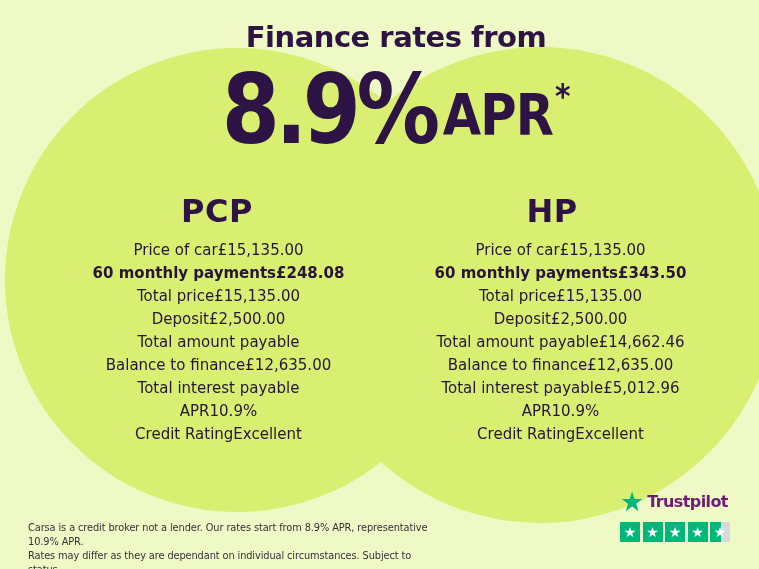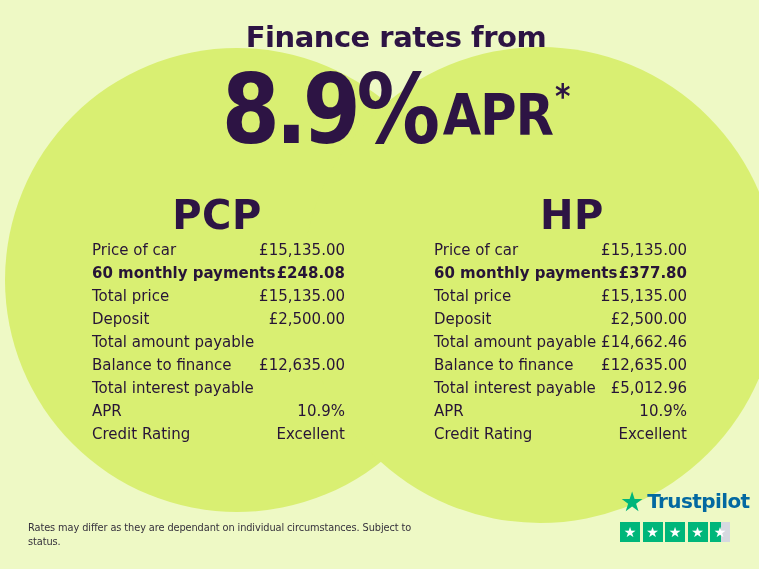--- a/index.html
+++ b/index.html
@@ -22,42 +22,42 @@
     display:flex;justify-content:center;align-items:center;
     color:var(--headline,#2d1444);
     transform:scaleX(0.87);transform-origin:50% 50%;
   }
   .rate-big{font-size:96px;font-weight:700;letter-spacing:-5px;line-height:1;}
   .rate-unit{font-size:57px;font-weight:700;letter-spacing:-1px;line-height:1;margin-left:8px;margin-top:10px;}
   .rate-asterisk{font-size:34px;font-weight:700;line-height:1;margin-top:-28px;margin-left:2px;}
 
   .col-heading{
     position:absolute;top:192px;width:254px;text-align:center;
-    font-size:40px;font-weight:700;letter-spacing:0.5px;color:var(--headline,#2d1444);
+    font-size:32px;font-weight:700;letter-spacing:0.5px;color:var(--headline,#2d1444);
   }
   .col-heading.pcp{left:90px;}
-  .col-heading.hp{left:445px;}
+  .col-heading.hp{left:425px;}
 
   .fin-table{position:absolute;top:239px;width:253px;color:var(--tabletext,#271437);}
   .fin-table.pcp{left:92px;}
   .fin-table.hp{left:434px;}
-  .t-row{display:flex;justify-content:space-between;height:23px;line-height:23px;font-size:15px;}
+  .t-row{display:flex;justify-content:center;height:23px;line-height:23px;font-size:15px;}
   .t-row.bold{font-weight:700;}
   .t-label{white-space:nowrap;}
   .t-value{white-space:nowrap;text-align:right;}
 
   .disclaimer{
     position:absolute;left:28px;top:521px;width:400px;
     font-size:9.8px;line-height:14px;color:#35313c;letter-spacing:-0.1px;
   }
 
   .trustpilot{position:absolute;left:620px;top:487px;width:122px;cursor:pointer;}
   .tp-logo-row{display:flex;align-items:center;height:28px;}
   .tp-star-glyph{font-size:27px;line-height:27px;color:var(--tpgreen,#00b67a);margin-right:3px;}
-  .tp-wordmark{font-size:20px;font-weight:600;letter-spacing:-0.6px;color:#0369a1;}
+  .tp-wordmark{font-size:16px;font-weight:600;letter-spacing:-0.6px;color:#701a75;}
   .tp-stars-row{display:flex;margin-top:7px;}
   .tp-box{
     width:20px;height:20px;margin-right:2.5px;background:var(--tpgreen,#00b67a);
     display:flex;align-items:center;justify-content:center;
     color:#ffffff;font-size:14px;line-height:20px;
   }
   .tp-box:last-child{margin-right:0;}
   .tp-box.half{
     background:linear-gradient(90deg,var(--tpgreen,#00b67a) 0 55%,var(--tpempty,#d6d9e0) 55% 100%);
   }
@@ -117,21 +117,21 @@
         <span class="t-value">Excellent</span>
       </div>
     </div>
   <div class="fin-table hp">
       <div class="t-row">
         <span class="t-label">Price of car</span>
         <span class="t-value">£15,135.00</span>
       </div>
       <div class="t-row bold">
         <span class="t-label">60 monthly payments</span>
-        <span class="t-value">£377.80</span>
+        <span class="t-value">£343.50</span>
       </div>
       <div class="t-row">
         <span class="t-label">Total price</span>
         <span class="t-value">£15,135.00</span>
       </div>
       <div class="t-row">
         <span class="t-label">Deposit</span>
         <span class="t-value">£2,500.00</span>
       </div>
       <div class="t-row">
@@ -150,20 +150,21 @@
         <span class="t-label">APR</span>
         <span class="t-value">10.9%</span>
       </div>
       <div class="t-row">
         <span class="t-label">Credit Rating</span>
         <span class="t-value">Excellent</span>
       </div>
     </div>
 
   <div class="disclaimer">
+    <div>Carsa is a credit broker not a lender. Our rates start from 8.9% APR, representative 10.9% APR.</div>
     <div>Rates may differ as they are dependant on individual circumstances. Subject to status.</div>
   </div>
 
   <div class="trustpilot">
     <div class="tp-logo-row">
       <span class="tp-star-glyph">★</span>
       <span class="tp-wordmark">Trustpilot</span>
     </div>
     <div class="tp-stars-row">
         <div class="tp-box">★</div>

